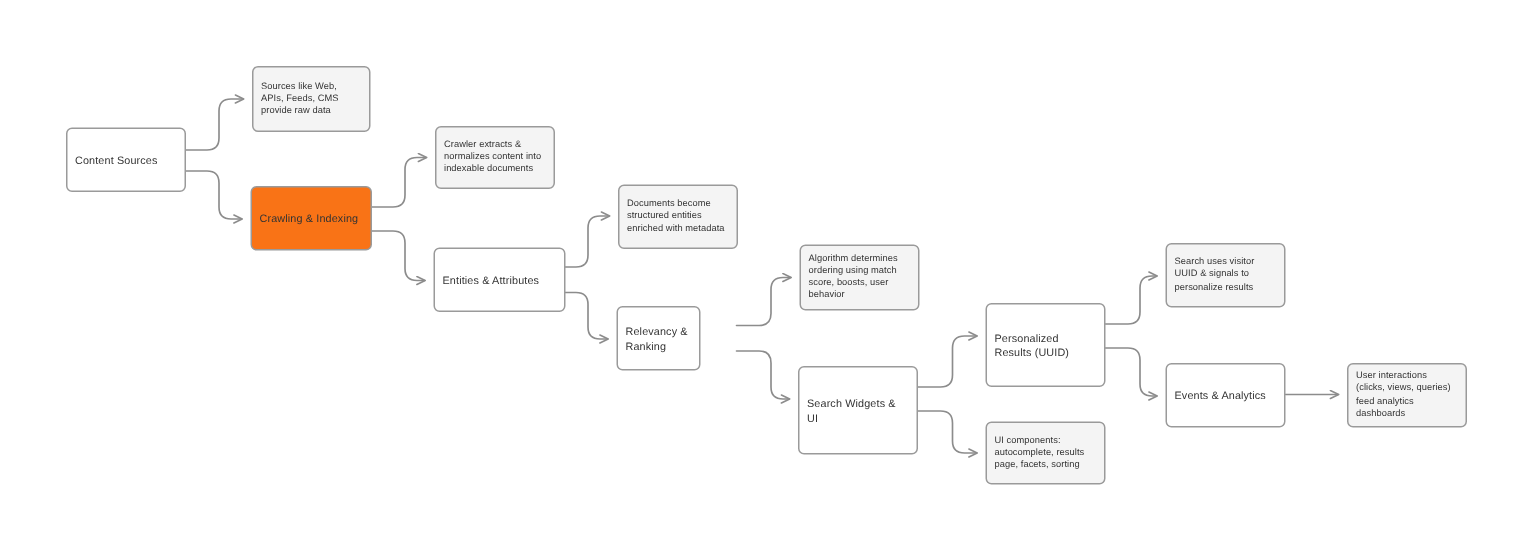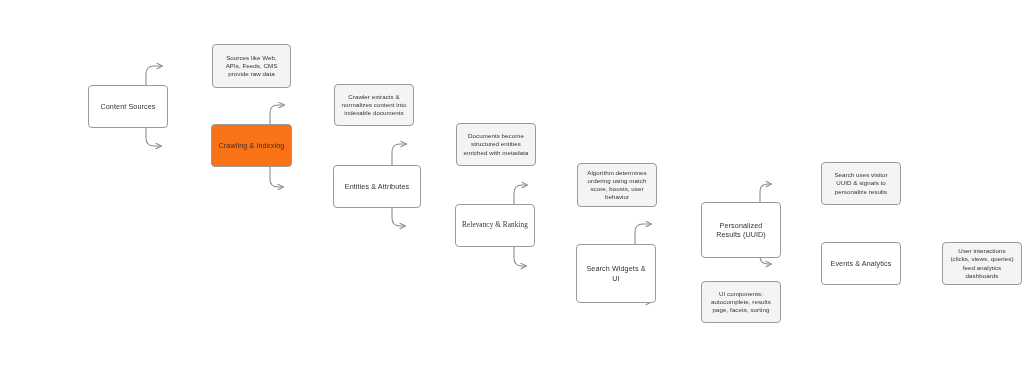--- a/index.html
+++ b/index.html
@@ -24,27 +24,26 @@
     width: 1024px;
     height: 368px;
     pointer-events: none;
   }
   .node {
     position: absolute;
     box-sizing: border-box;
     display: flex;
     align-items: center;
     justify-content: center;
-    text-align: center;
+    text-align: left;
     border: 1px solid #9a9a9a;
     border-radius: 4px;
     padding: 2px 5px;
     line-height: 1.32;
     color: #333333;
-    margin-left: 44px;
   }
   .node.process {
     background: #ffffff;
     font-size: 7.2px;
     letter-spacing: 0.1px;
   }
   .node.note {
     background: #f4f4f4;
     font-size: 6.2px;
     letter-spacing: 0.05px;
@@ -92,21 +91,21 @@
       </div>
       <div class="node note" style="left: 290px; top: 84px; width: 80px; height: 42px; border-color: rgb(154, 154, 154); background: rgb(244, 244, 244); color: rgb(51, 51, 51);">
         <span>Crawler extracts &amp; normalizes content into indexable documents</span>
       </div>
       <div class="node process" style="left: 289px; top: 165px; width: 88px; height: 43px; border-color: rgb(154, 154, 154); background: rgb(255, 255, 255); color: rgb(51, 51, 51);">
         <span>Entities &amp; Attributes</span>
       </div>
       <div class="node note" style="left: 412px; top: 123px; width: 80px; height: 43px; border-color: rgb(154, 154, 154); background: rgb(244, 244, 244); color: rgb(51, 51, 51);">
         <span>Documents become structured entities enriched with metadata</span>
       </div>
-      <div class="node process" style="left: 411px; top: 204px; width: 80px; height: 43px; border-color: rgb(154, 154, 154); background: rgb(255, 255, 255); color: rgb(51, 51, 51); font-family: Liberation Serif, serif;">
+      <div class="node process" style="left: 411px; top: 204px; width: 56px; height: 43px; border-color: rgb(154, 154, 154); background: rgb(255, 255, 255); color: rgb(51, 51, 51);">
         <span>Relevancy &amp; Ranking</span>
       </div>
       <div class="node note" style="left: 533px; top: 163px; width: 80px; height: 44px; border-color: rgb(154, 154, 154); background: rgb(244, 244, 244); color: rgb(51, 51, 51);">
         <span>Algorithm determines ordering using match score, boosts, user behavior</span>
       </div>
       <div class="node process" style="left: 532px; top: 244px; width: 80px; height: 59px; border-color: rgb(154, 154, 154); background: rgb(255, 255, 255); color: rgb(51, 51, 51);">
         <span>Search Widgets &amp; UI</span>
       </div>
       <div class="node process" style="left: 657px; top: 202px; width: 80px; height: 56px; border-color: rgb(154, 154, 154); background: rgb(255, 255, 255); color: rgb(51, 51, 51);">
         <span>Personalized Results (UUID)</span>

